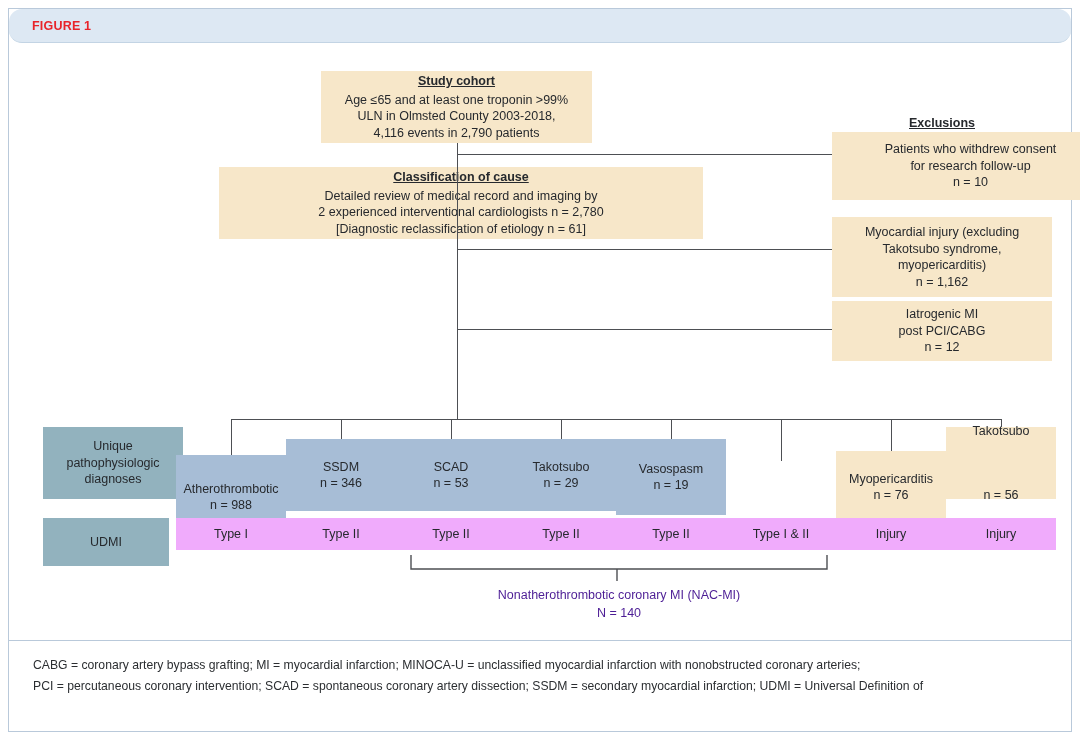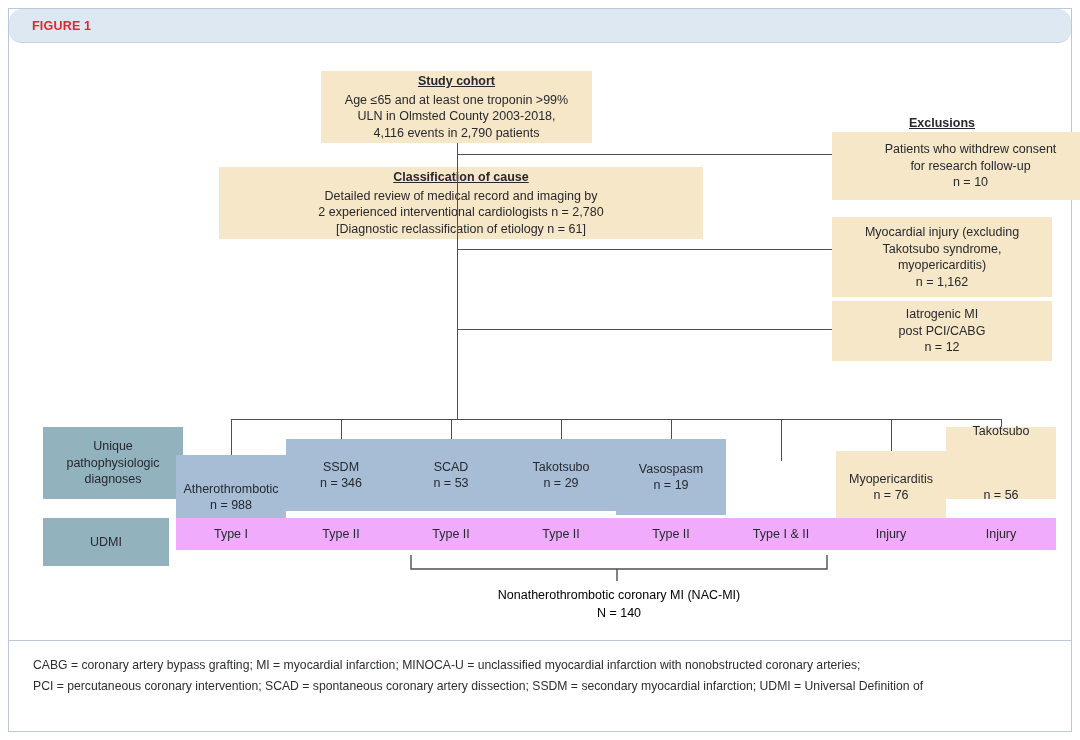--- a/index.html
+++ b/index.html
@@ -88,21 +88,21 @@
     position: absolute;
     background: #4d4f53;
   }
   .ln-v { width: 1px; }
   .ln-h { height: 1px; }
   
   .bracket-label {
     position: absolute;
     text-align: center;
     font-size: 12.5px;
-    color: #000000;
+    color: #4c1d95;
     line-height: 1.4;
   }
   
   .footnote-divider {
     position: absolute;
     left: 0; top: 631px;
     width: 1062px; height: 1px;
     background: #b9c9da;
   }
   .footnote {

